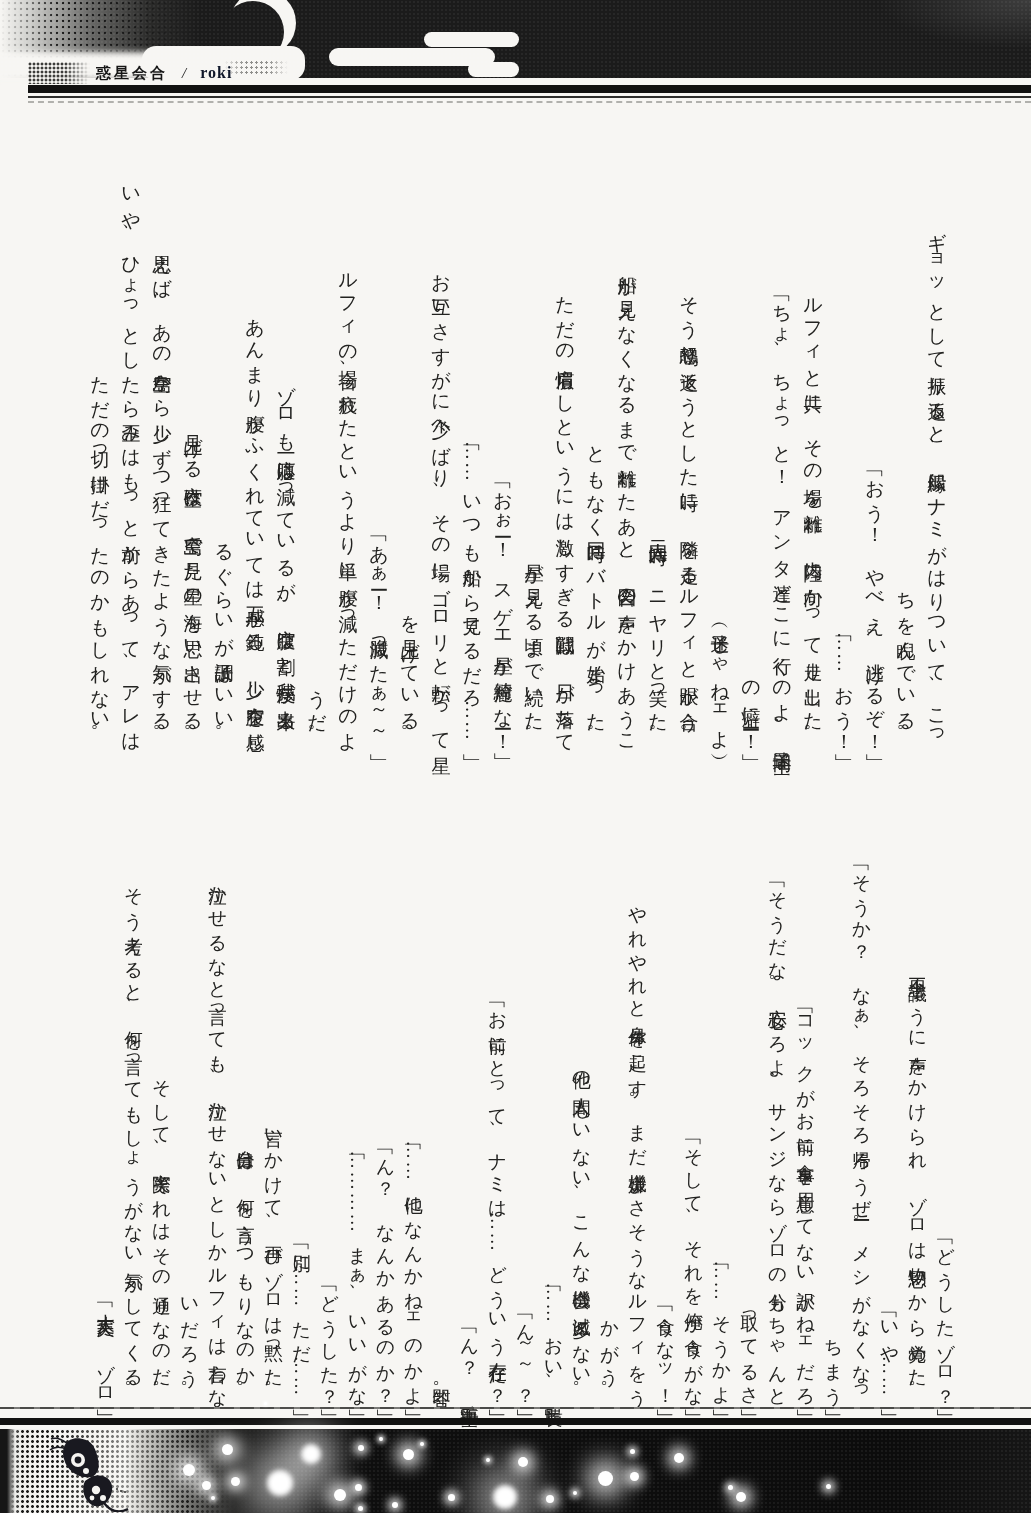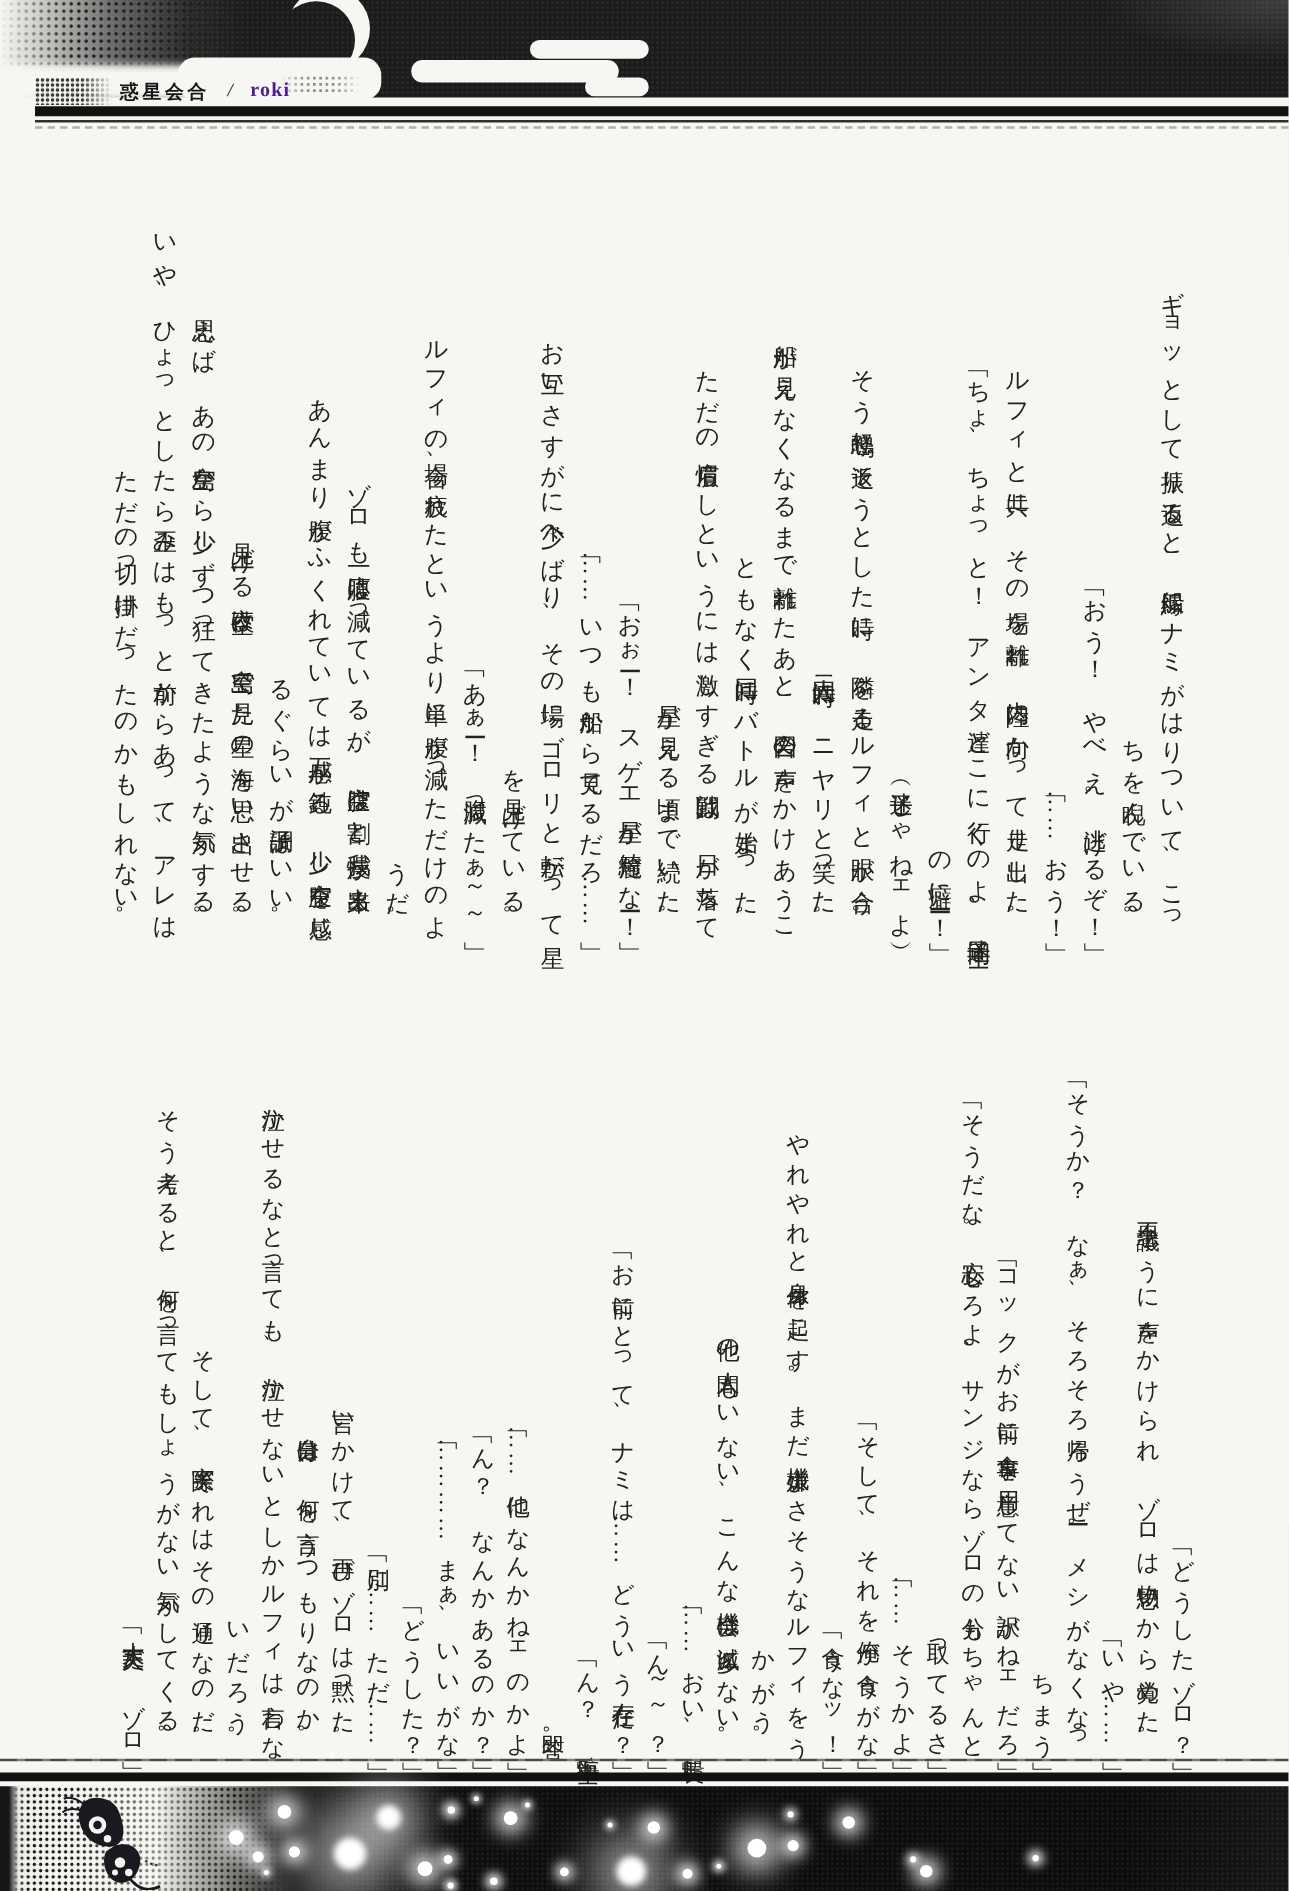--- a/index.html
+++ b/index.html
@@ -43,21 +43,21 @@
   .title-halftone{
     position:absolute;left:28px;top:62px;width:62px;height:22px;
     background-image:radial-gradient(circle,#3c3c3a 1.3px,transparent 1.7px);
     background-size:4px 4px;
     -webkit-mask-image:linear-gradient(90deg,#000 0,#000 60%,transparent);
             mask-image:linear-gradient(90deg,#000 0,#000 60%,transparent);
   }
   .page-title-row{position:absolute;left:96px;top:62px;height:22px;display:flex;align-items:center;gap:14px;}
   .page-title-kanji{font-size:15px;font-weight:bold;letter-spacing:3px;color:#161616;}
   .page-title-sep{font-size:15px;color:#161616;font-style:italic;}
-  .page-title-roman{font-size:16px;font-weight:bold;color:#4c1d95;letter-spacing:1px;}
+  .page-title-roman{font-size:16px;font-weight:bold;color:#0f172a;letter-spacing:1px;}
   .hrule-thick{position:absolute;left:28px;top:85px;width:1003px;height:8px;background:#121211;}
   .hrule-thin{position:absolute;left:28px;top:96px;width:1003px;height:2px;background:#2e2e2d;}
   .hrule-dotted{position:absolute;left:28px;top:101px;width:1003px;height:0;border-top:2px dashed #9a9a96;opacity:.75;}
   
   .vblock{
     position:absolute;writing-mode:vertical-rl;text-orientation:mixed;
     color:#222220;
   }
   .vblock p{margin:0;padding:0;}
   #block-top{top:150px;right:78px;height:594px;font-size:19px;letter-spacing:2px;}

